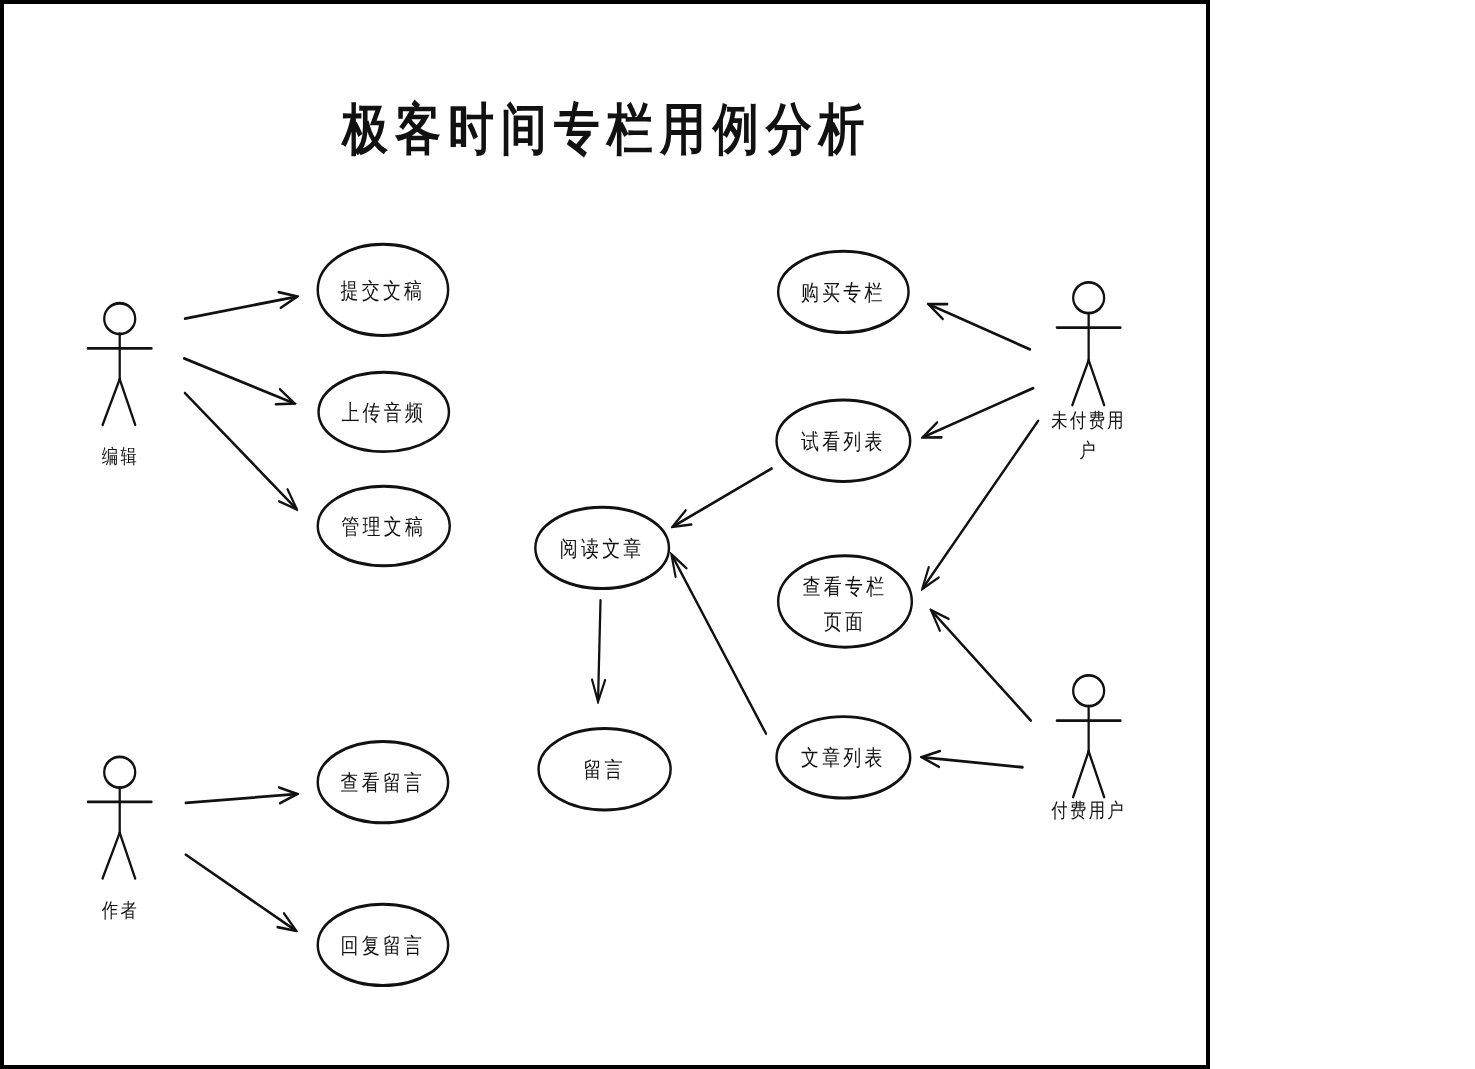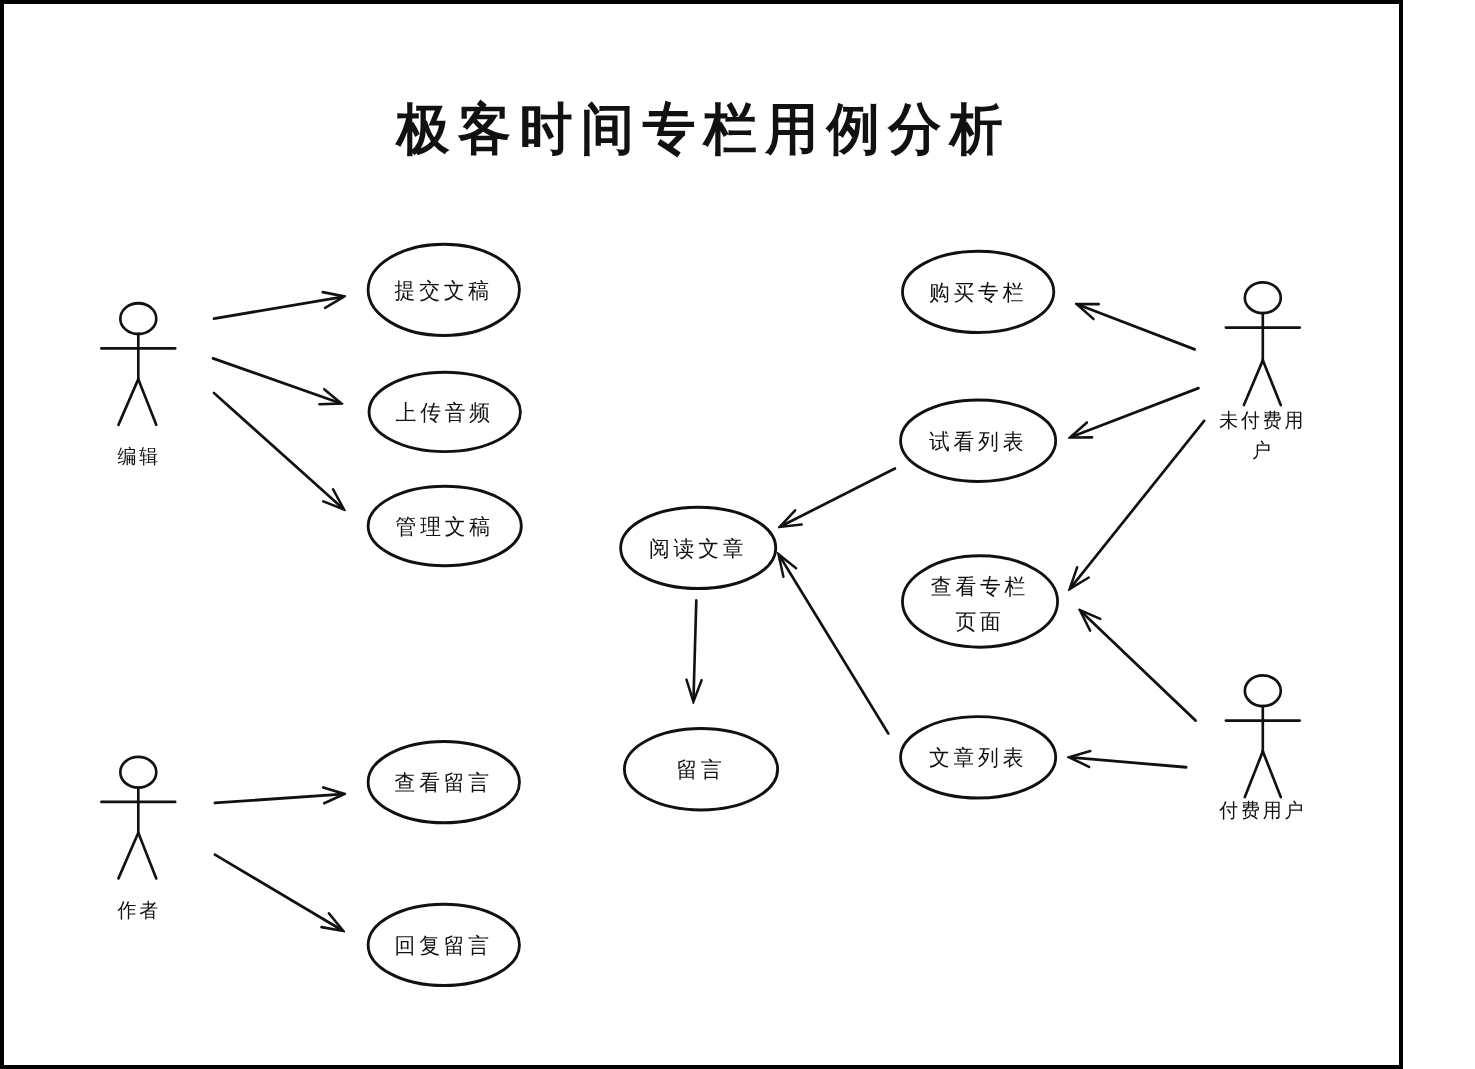--- a/index.html
+++ b/index.html
@@ -1,17 +1,17 @@
 <!DOCTYPE html>
 <html><head>
 <meta charset="utf-8">
 <style>
   html, body { margin: 0; padding: 0; background: #fff; }
   .frame {
-    width: 1403px; height: 1069px;
+    width: 1210px; height: 1069px;
     box-sizing: border-box;
     border: 4px solid #000;
     background: #ffffff;
     position: relative;
     overflow: hidden;
   }
   svg { display: block; width: 100%; height: 100%; }
   .shape { fill: none; stroke: #111; stroke-width: 3; stroke-linecap: round; }
   .edge  { fill: none; stroke: #111; stroke-width: 2.8; stroke-linecap: round; }
   .stick { fill: none; stroke: #111; stroke-width: 2.8; stroke-linecap: round; }

